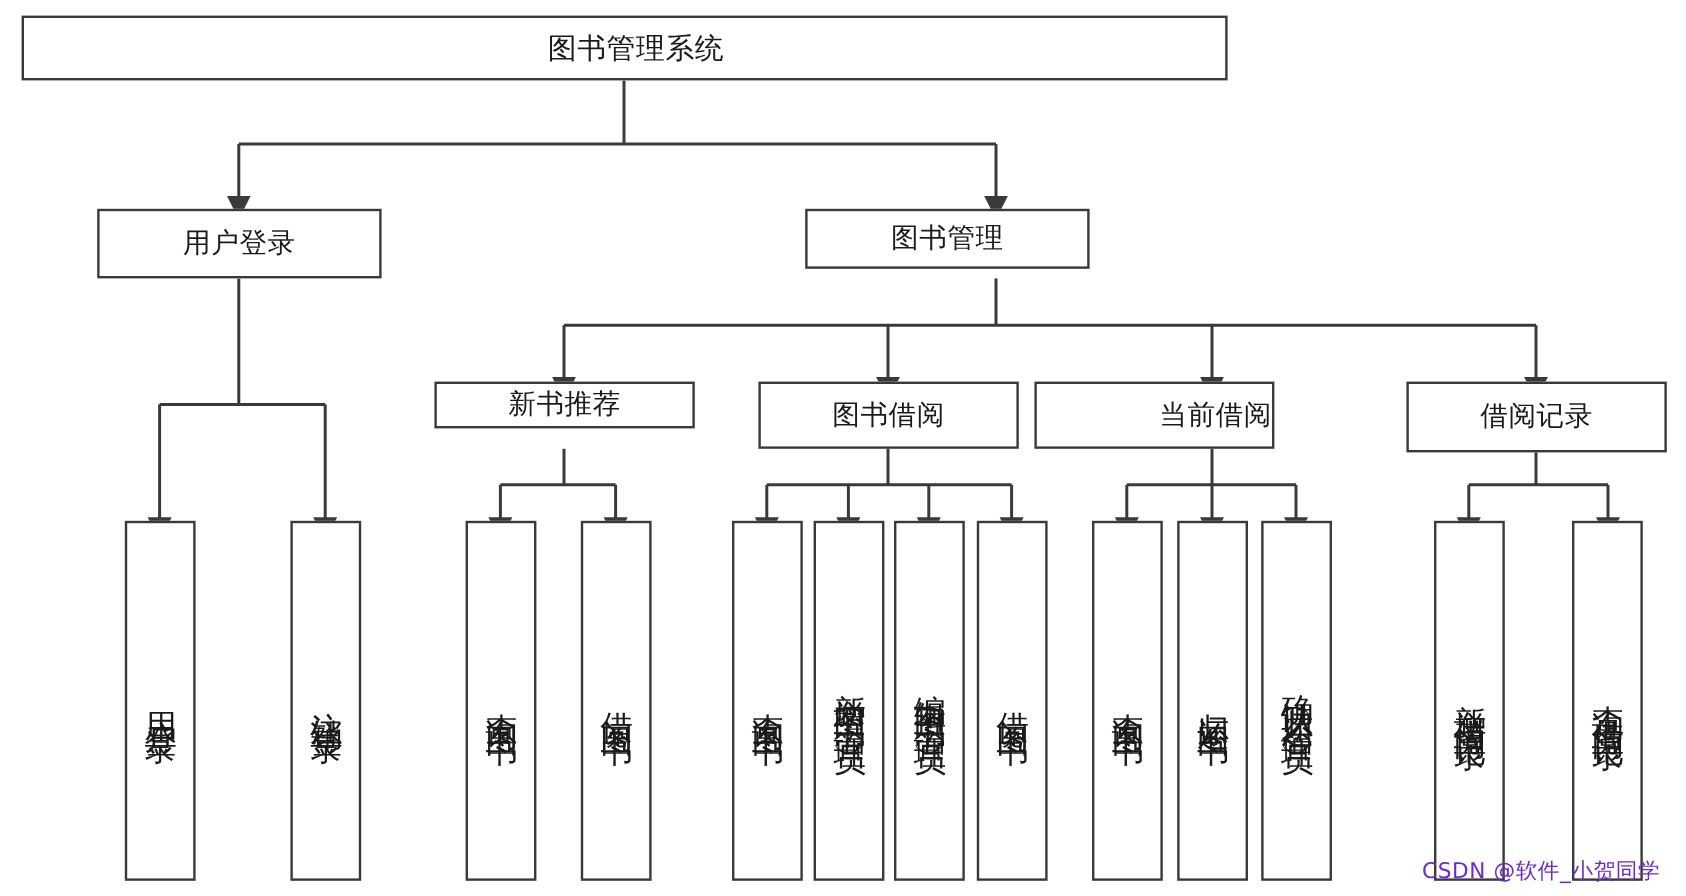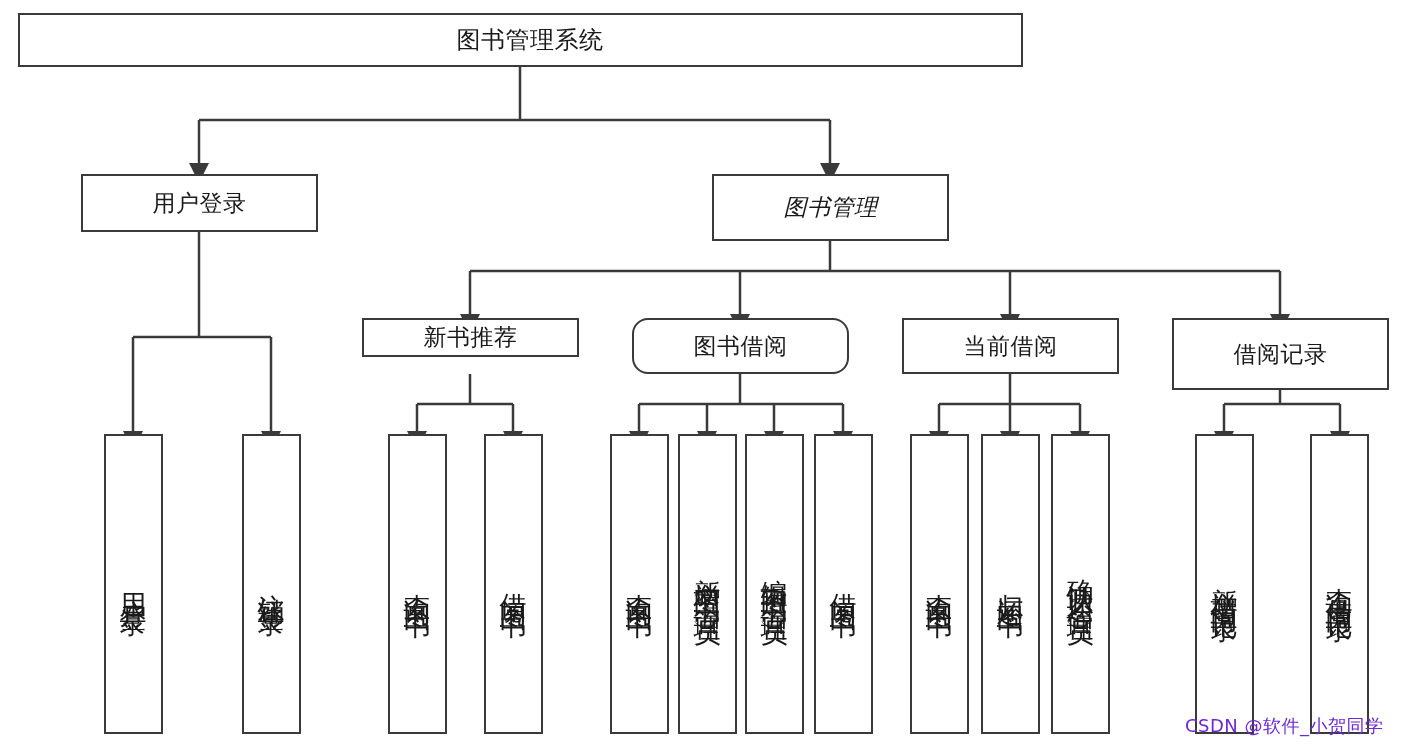--- a/index.html
+++ b/index.html
@@ -131,37 +131,37 @@
   </svg>
 
   <div class="node horiz root" style="left:18px; top:13px; width:1005px; height:54px;padding-left:19px;">
     <span class="label">图书管理系统</span>
   </div>
 
   <div class="node horiz" style="left:81px; top:174px; width:237px; height:58px;">
     <span class="label">用户登录</span>
   </div>
 
-  <div class="node horiz" style="left:712px; top:174px; width:237px; height:67px;font-style:italic;">
+  <div class="node horiz" style="left:671px; top:174px; width:237px; height:50px;">
     <span class="label">图书管理</span>
   </div>
 
   <div class="node horiz" style="left:362px; top:318px; width:217px; height:39px;">
     <span class="label">新书推荐</span>
   </div>
 
-  <div class="node horiz" style="left:632px; top:318px; width:217px; height:56px;border-radius:16px;">
+  <div class="node horiz" style="left:632px; top:318px; width:217px; height:56px;">
     <span class="label">图书借阅</span>
   </div>
 
-  <div class="node horiz" style="left:902px; top:318px; width:217px; height:56px;">
+  <div class="node horiz" style="left:862px; top:318px; width:200px; height:56px;justify-content:flex-end;">
     <span class="label">当前借阅</span>
   </div>
 
-  <div class="node horiz" style="left:1172px; top:318px; width:217px; height:72px;">
+  <div class="node horiz" style="left:1172px; top:318px; width:217px; height:59px;">
     <span class="label">借阅记录</span>
   </div>
 
   <div class="node vert" style="left:104px; top:434px; width:59px; height:300px;">
     <span class="label">用户登录</span>
   </div>
 
   <div class="node vert" style="left:242px; top:434px; width:59px; height:300px;">
     <span class="label">注销登录</span>
   </div>

